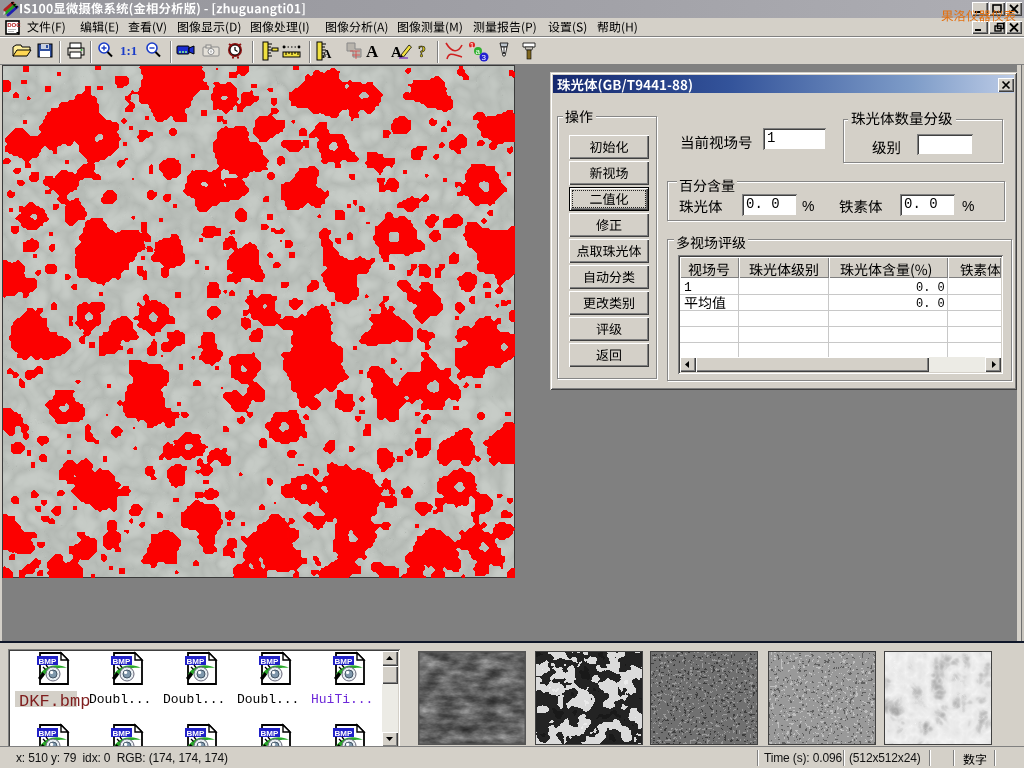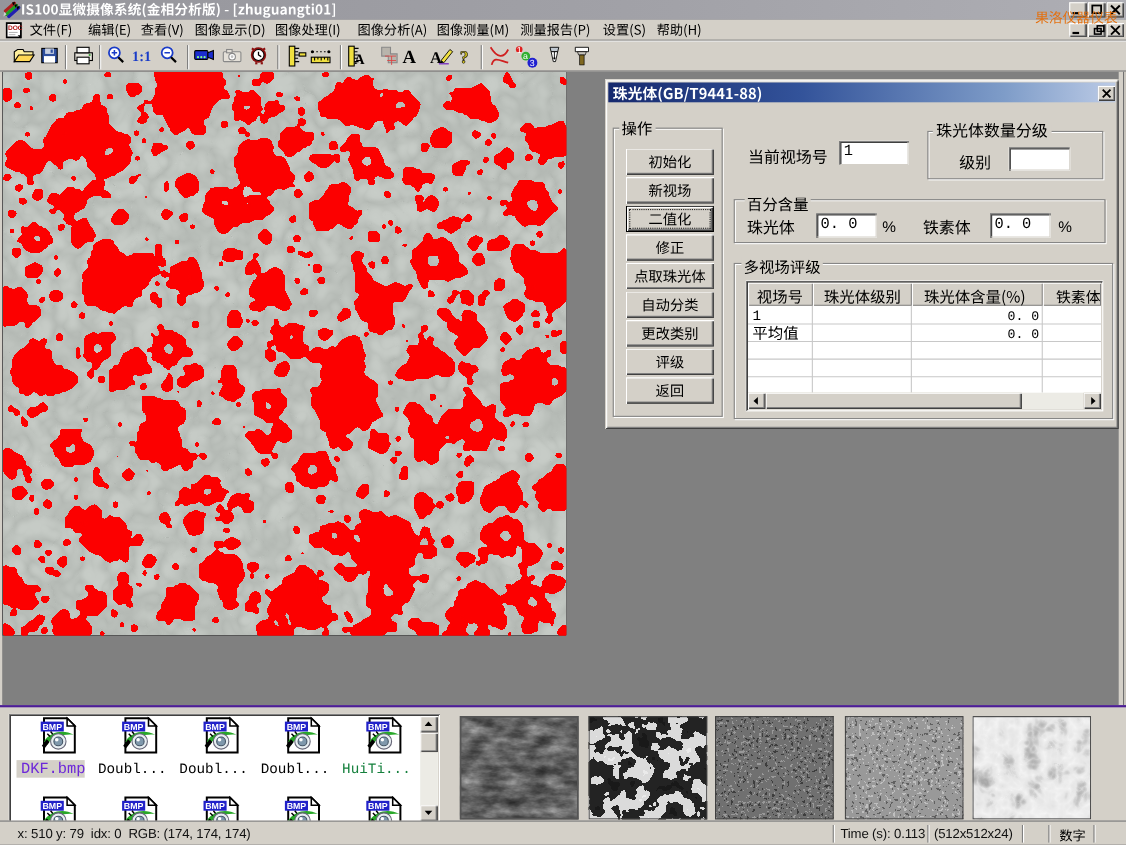--- a/index.html
+++ b/index.html
@@ -17,21 +17,21 @@
  box-shadow:inset 1px 1px 0 #d4d0c8,inset -1px -1px 0 #404040,inset 2px 2px 0 #fff,inset -2px -2px 0 #808080}
 #dlgtitle{left:3px;top:3px;width:461px;height:18px;background:linear-gradient(90deg,#16296e 0%,#33539a 38%,#7e9cc8 78%,#bccbe6 100%)}
 #dlgclose{left:448px;top:6px;width:16px;height:14px;background:#d4d0c8;box-shadow:inset 1px 1px 0 #fff,inset -1px -1px 0 #404040,inset -2px -2px 0 #808080}
 .grp{position:absolute;border:1px solid #868686;box-shadow:1px 1px 0 #fff,inset 1px 1px 0 #fff}
 .leg{position:absolute;background:#d4d0c8}
 .btn{position:absolute;left:19px;width:80px;height:24px;background:#d4d0c8;box-shadow:inset 1px 1px 0 #fff,inset -1px -1px 0 #404040,inset -2px -2px 0 #808080}
 .btnf{box-shadow:inset 0 0 0 1px #000,inset 2px 2px 0 #fff,inset -2px -2px 0 #404040,inset -3px -3px 0 #808080}
 .btnf:after{content:"";position:absolute;left:4px;top:4px;right:4px;bottom:4px;outline:1px dotted #222}
 .inp{position:absolute;background:#fff;box-shadow:inset 1px 1px 0 #808080,inset -1px -1px 0 #d4d0c8,inset 2px 2px 0 #404040,inset -2px -2px 0 #fff;
  font-family:"Liberation Mono",monospace;font-size:14px;color:#000;line-height:21px;padding-left:4px}
-#bottompanel{left:0;top:641px;width:1024px;height:105px;background:#d4d0c8;border-top:2px solid #4c1d95;z-index:5}
+#bottompanel{left:0;top:641px;width:1024px;height:105px;background:#d4d0c8;border-top:2px solid #0f172a;z-index:5}
 #filelist{position:absolute;left:8px;top:6px;width:392px;height:100px;background:#fff;
  box-shadow:inset 1px 1px 0 #808080,inset -1px -1px 0 #fff,inset 2px 2px 0 #404040,inset -2px -2px 0 #d4d0c8}
 #statusbar{left:0;top:746px;width:1024px;height:22px;background:#d4d0c8;border-top:1px solid #808080;z-index:6;font-size:12px;letter-spacing:-0.15px;color:#111}
 .sep{position:absolute;top:3px;height:16px;width:2px;border-left:1px solid #808080;border-right:1px solid #fff}
 .mono{font-family:"Liberation Mono",monospace}
 
 #filelist{overflow:hidden}</style></head>
 <body>
 <div class="abs" id="titlebar"></div>
 <svg class="abs" style="left:2px;top:1px;z-index:9" width="17" height="16" viewBox="0 0 17 16">
@@ -364,25 +364,25 @@
 <rect x="2" y="5" width="21" height="9" fill="#2121c8"></rect>
 <text x="3.6" y="12.6" font-family="Liberation Sans" font-weight="bold" font-size="8" fill="#fff">BMP</text>
 <path d="M5 23 C11 14 23 12 32 17 C25 16 12 18 8 26z" fill="#28a828"></path>
 <path d="M3 27 l4.5 -6 2.5 2.5 -4.5 6z" fill="#000"></path>
 <circle cx="18" cy="23" r="7" fill="#e8eef2" stroke="#667"></circle>
 <circle cx="18" cy="23" r="4" fill="#7f98ac" stroke="#456"></circle>
 <circle cx="16.6" cy="21.4" r="1.6" fill="#fff"></circle>
 <path d="M8 16 l2.5 2.5 M11 14 l2 2.5" stroke="#000" stroke-width="1.3"></path>
 </svg>
       <div class="abs" style="left:7px;top:42px;width:62px;height:16px;background:#d4d0c8"></div>
-      <div class="abs mono" style="left:11px;top:43px;font-size:14px;color:#6d28d9">DKF.bmp</div>
+      <div class="abs mono" style="left:11px;top:43px;font-size:17px;color:#7f1d1d">DKF.bmp</div>
       <div class="abs mono" style="left:81px;top:43px;font-size:13px;color:#000">Doubl...</div>
       <div class="abs mono" style="left:155px;top:43px;font-size:13px;color:#000">Doubl...</div>
       <div class="abs mono" style="left:229px;top:43px;font-size:13px;color:#000">Doubl...</div>
-      <div class="abs mono" style="left:303px;top:43px;font-size:13px;color:#15803d">HuiTi...</div>
+      <div class="abs mono" style="left:303px;top:43px;font-size:13px;color:#6d28d9">HuiTi...</div>
     </div>
     <div class="abs" style="left:382px;top:8px;width:16px;height:96px;background:#ecebe5">
 <div class="abs" style="left:0;top:0;width:16px;height:15px;background:#d4d0c8;box-shadow:inset 1px 1px 0 #fff,inset -1px -1px 0 #404040,inset -2px -2px 0 #808080"></div>
 <svg class="abs" style="left:4px;top:4px" width="8" height="8">
         <path d="M0 5 L3.5 1 L7 5z" fill="#000"></path>
       </svg>
 <div class="abs" style="left:0;top:15px;width:16px;height:18px;background:#d4d0c8;box-shadow:inset 1px 1px 0 #fff,inset -1px -1px 0 #404040,inset -2px -2px 0 #808080"></div>
 <div class="abs" style="left:0;top:81px;width:16px;height:15px;background:#d4d0c8;box-shadow:inset 1px 1px 0 #fff,inset -1px -1px 0 #404040,inset -2px -2px 0 #808080"></div>
 <svg class="abs" style="left:4px;top:85px" width="8" height="8">
         <path d="M0 1 L3.5 5 L7 1z" fill="#000"></path>
@@ -469,21 +469,21 @@
 <rect x="0.5" y="0.5" width="107" height="93" fill="none" stroke="#404040" stroke-width="1"></rect>
 </svg>
   </div>
 <div class="abs" id="statusbar">
     <div class="abs" style="left:16px;top:4px">x: 510 y: 79&nbsp; idx: 0&nbsp; RGB: (174, 174, 174)</div>
     <div class="sep" style="left:757px"></div>
     <div class="sep" style="left:843px"></div>
     <div class="sep" style="left:929px"></div>
     <div class="sep" style="left:953px"></div>
     <div class="sep" style="left:994px"></div>
-    <div class="abs" style="left:764px;top:4px">Time (s): 0.113</div>
+    <div class="abs" style="left:764px;top:4px">Time (s): 0.096</div>
     <div class="abs" style="left:849px;top:4px">(512x512x24)</div>
   </div>
 <svg class="abs" style="left:0;top:0;z-index:50;pointer-events:none" width="1024" height="768" viewBox="0 0 1024 768">
     <path d="M20.1 13.2H22V3.9H20.1Z M27.1 13.4C29.2 13.4 30.5 12.1 30.5 10.6C30.5 9.2 29.7 8.5 28.6 8L27.4 7.6C26.6 7.2 26 7 26 6.3C26 5.7 26.5 5.4 27.3 5.4C28.1 5.4 28.7 5.6 29.2 6.1L30.2 5C29.4 4.2 28.4 3.8 27.3 3.8C25.4 3.8 24.1 4.9 24.1 6.4C24.1 7.8 25 8.5 26 8.9L27.2 9.5C28 9.8 28.6 10 28.6 10.7C28.6 11.4 28.1 11.8 27.1 11.8C26.3 11.8 25.4 11.4 24.8 10.8L23.7 12C24.6 12.9 25.8 13.4 27.1 13.4Z M32.1 13.2H37.6V11.7H35.9V3.9H34.5C33.9 4.3 33.3 4.5 32.4 4.7V5.9H34.1V11.7H32.1Z M42.1 13.4C44 13.4 45.3 11.7 45.3 8.5C45.3 5.3 44 3.8 42.1 3.8C40.2 3.8 39 5.3 39 8.5C39 11.7 40.2 13.4 42.1 13.4ZM42.1 11.9C41.3 11.9 40.7 11.1 40.7 8.5C40.7 5.9 41.3 5.2 42.1 5.2C42.9 5.2 43.5 5.9 43.5 8.5C43.5 11.1 42.9 11.9 42.1 11.9Z M49.6 13.4C51.5 13.4 52.7 11.7 52.7 8.5C52.7 5.3 51.5 3.8 49.6 3.8C47.7 3.8 46.4 5.3 46.4 8.5C46.4 11.7 47.7 13.4 49.6 13.4ZM49.6 11.9C48.8 11.9 48.2 11.1 48.2 8.5C48.2 5.9 48.8 5.2 49.6 5.2C50.4 5.2 51 5.9 51 8.5C51 11.1 50.4 11.9 49.6 11.9Z M56.8 6.2H62.3V7.1H56.8ZM56.8 4.3H62.3V5.1H56.8ZM55.3 3.1V8.2H63.8V3.1ZM63.3 8.8C63 9.6 62.4 10.6 61.9 11.3L63 11.8C63.5 11.2 64.1 10.3 64.6 9.4ZM54.6 9.4C55 10.2 55.5 11.2 55.8 11.9L57 11.3C56.7 10.7 56.2 9.7 55.8 8.9ZM60.2 8.6V12.3H58.8V8.6H57.4V12.3H53.7V13.8H65.4V12.3H61.7V8.6Z M68.2 2.6C67.7 3.3 66.9 4.3 66.1 5C66.3 5.2 66.7 5.8 66.8 6.1C67.8 5.3 68.8 4.2 69.5 3.1ZM69.9 9.1V10.6C69.9 11.4 69.8 12.4 69.1 13.2C69.3 13.4 69.8 13.9 70 14.2C70.9 13.2 71.2 11.7 71.2 10.6V10.3H72.1V11.2C72.1 11.7 71.9 11.9 71.7 12.1C71.9 12.3 72.2 12.9 72.2 13.3C72.4 13 72.8 12.7 74.4 11.7C74.3 11.4 74.2 11 74.1 10.6L73.3 11.1V9.1ZM75.3 6.3H76.2C76.1 7.4 76 8.4 75.7 9.3C75.5 8.5 75.3 7.6 75.2 6.7ZM69.4 7.4V8.7H73.6V8.3C73.8 8.5 74 8.8 74.1 9L74.4 8.5C74.6 9.4 74.8 10.2 75 11C74.5 11.9 73.8 12.7 72.9 13.3C73.2 13.5 73.6 14.1 73.8 14.4C74.5 13.8 75.1 13.2 75.7 12.4C76.1 13.2 76.6 13.8 77.2 14.3C77.4 13.9 77.8 13.3 78.1 13.1C77.4 12.6 76.8 11.9 76.4 11.1C77 9.8 77.3 8.2 77.5 6.3H78V5H75.6C75.8 4.3 75.9 3.6 76 2.8L74.6 2.6C74.4 4.4 74.1 6.2 73.4 7.4ZM68.4 5.2C67.8 6.4 66.9 7.7 66 8.6C66.2 8.9 66.6 9.6 66.8 9.9C67 9.7 67.3 9.4 67.5 9.1V14.3H68.9V7.1C69.1 6.7 69.3 6.3 69.6 5.9V6.8H73.7V3.6H72.7V5.6H72.1V2.6H71.1V5.6H70.5V3.6H69.6V5.6Z M80.1 2.6V4.9H78.9V6.2H80.1V8.4C79.6 8.6 79.1 8.7 78.7 8.8L79.1 10.3L80.1 9.8V12.7C80.1 12.9 80.1 12.9 79.9 12.9C79.8 12.9 79.3 12.9 78.9 12.9C79.1 13.3 79.3 13.9 79.3 14.3C80.1 14.3 80.6 14.3 81 14C81.4 13.8 81.5 13.4 81.5 12.7V9.2L82.5 8.7L82.2 7.6L81.5 7.9V6.2H82.5V4.9H81.5V2.6ZM88 4.1V4.7H84.6V4.1ZM82.6 7.7 82.8 8.8C84.2 8.7 86 8.6 88 8.5V9H89.3V8.5L90.4 8.4L90.4 7.4L89.3 7.4V4.1H90.3V3.1H82.5V4.1H83.3V7.6ZM88 5.6V6.1H84.6V5.6ZM88 7V7.5L84.6 7.6V7ZM86 9.2V9.5L85.3 9.2L85.1 9.2H82.3V10.4H84.5C84.3 10.7 84.2 11 84 11.3L82.9 10.6L82.1 11.4C82.5 11.6 82.9 11.9 83.3 12.1C82.8 12.6 82.2 13 81.6 13.3C81.8 13.5 82.2 14 82.3 14.3C83 14 83.7 13.5 84.3 12.9C84.6 13.1 84.8 13.3 85 13.5L85.8 12.6C85.6 12.4 85.3 12.2 85 12C85.4 11.3 85.8 10.5 86 9.6V10.4H86.3C86.5 11.1 86.8 11.7 87.2 12.3C86.6 12.7 86 13.1 85.3 13.3C85.5 13.5 85.8 14 86 14.3C86.7 14.1 87.4 13.7 88 13.2C88.5 13.7 89.1 14.1 89.8 14.4C90 14 90.4 13.5 90.7 13.2C90 13 89.4 12.7 88.9 12.3C89.5 11.5 90 10.6 90.3 9.4L89.6 9.2L89.4 9.2ZM88.8 10.4C88.6 10.8 88.3 11.1 88.1 11.5C87.8 11.1 87.6 10.8 87.4 10.4Z M97.1 4.6H99C98.8 4.8 98.7 5 98.5 5.2H96.6C96.8 5 97 4.8 97.1 4.6ZM93.9 2.6C93.3 4.4 92.2 6.2 91.1 7.3C91.4 7.7 91.8 8.5 91.9 8.9C92.2 8.6 92.4 8.3 92.7 8V14.3H94.1V5.7L94.1 5.7C94.4 5.9 94.9 6.3 95.1 6.6L95.4 6.4V8.1H97C96.4 8.6 95.6 8.9 94.5 9.3C94.7 9.5 95.1 9.9 95.3 10.2C96.3 9.9 97.1 9.5 97.7 9.1L97.9 9.4C97.2 10 95.8 10.6 94.6 11C94.9 11.2 95.2 11.6 95.4 11.9C96.4 11.5 97.6 10.9 98.4 10.2L98.6 10.6C97.6 11.5 95.9 12.3 94.4 12.8C94.7 13 95.1 13.5 95.3 13.8C96.5 13.4 97.8 12.7 98.8 11.8C98.8 12.3 98.7 12.7 98.6 12.8C98.4 13 98.3 13.1 98.1 13.1C97.9 13.1 97.6 13.1 97.3 13C97.5 13.4 97.6 14 97.6 14.3C97.9 14.3 98.1 14.3 98.4 14.3C98.9 14.3 99.3 14.2 99.6 13.8C100.1 13.2 100.3 12 99.9 10.7L100.4 10.5C100.7 11.8 101.4 12.9 102.3 13.6C102.5 13.2 102.9 12.8 103.2 12.5C102.4 12 101.8 11 101.4 10C101.8 9.8 102.2 9.6 102.6 9.4L101.6 8.4C101.1 8.8 100.3 9.3 99.6 9.7C99.3 9.2 99 8.8 98.5 8.4L98.7 8.1H102.3V5.2H100C100.4 4.8 100.7 4.4 100.9 4L100.1 3.4L99.8 3.5H97.9L98.2 2.9L96.8 2.6C96.3 3.6 95.4 4.8 94.1 5.7C94.6 4.8 95 3.9 95.3 3.1ZM96.7 6.3H98.3C98.3 6.5 98.2 6.8 98 7.1H96.7ZM99.5 6.3H100.9V7.1H99.3C99.5 6.8 99.5 6.5 99.5 6.3Z M106.5 10.5C105.9 11.3 104.9 12.1 104 12.7C104.3 12.9 105 13.4 105.3 13.7C106.2 13 107.3 12 108 11ZM111.2 11.2C112.2 11.9 113.4 13 114 13.7L115.3 12.8C114.7 12.1 113.4 11.1 112.5 10.4ZM111.5 7.7C111.7 7.9 112 8.2 112.2 8.4L108.5 8.7C110.1 7.9 111.7 6.9 113.2 5.7L112.1 4.7C111.5 5.2 110.9 5.7 110.3 6.1L107.8 6.2C108.6 5.7 109.3 5.1 109.9 4.5C111.6 4.3 113.1 4.1 114.4 3.8L113.3 2.5C111.2 3 107.7 3.4 104.6 3.5C104.8 3.8 105 4.4 105 4.8C105.9 4.8 106.9 4.7 107.8 4.6C107.2 5.2 106.5 5.7 106.3 5.9C105.9 6.1 105.6 6.3 105.3 6.4C105.5 6.7 105.7 7.4 105.7 7.6C106 7.5 106.4 7.5 108.4 7.3C107.6 7.8 106.9 8.2 106.5 8.3C105.7 8.8 105.3 9 104.8 9C104.9 9.4 105.1 10.1 105.2 10.4C105.6 10.2 106.2 10.1 109 9.9V12.6C109 12.8 109 12.8 108.8 12.8C108.6 12.8 107.8 12.8 107.1 12.8C107.4 13.2 107.6 13.8 107.7 14.3C108.6 14.3 109.3 14.3 109.9 14C110.4 13.8 110.6 13.4 110.6 12.7V9.8L113.2 9.5C113.5 10 113.7 10.3 113.9 10.7L115.1 9.9C114.6 9.1 113.6 8 112.6 7.1Z M124.6 8.9V12.4C124.6 13.7 124.8 14.1 125.9 14.1C126.1 14.1 126.6 14.1 126.8 14.1C127.8 14.1 128.1 13.5 128.2 11.6C127.8 11.5 127.2 11.2 126.9 11C126.9 12.6 126.9 12.8 126.7 12.8C126.6 12.8 126.3 12.8 126.2 12.8C126.1 12.8 126 12.8 126 12.4V8.9ZM122.2 8.9C122.1 11 122 12.3 120 13.1C120.4 13.4 120.8 14 121 14.4C123.2 13.3 123.6 11.5 123.7 8.9ZM116.5 12.3 116.8 13.8C118 13.4 119.6 12.8 121 12.2L120.7 10.9C119.1 11.5 117.5 12 116.5 12.3ZM123.3 2.9C123.5 3.3 123.7 3.8 123.8 4.2H121V5.5H123C122.5 6.2 121.8 7 121.6 7.2C121.3 7.5 121 7.6 120.7 7.7C120.8 8 121.1 8.7 121.1 9.1C121.6 8.9 122.2 8.8 126.4 8.4C126.6 8.7 126.8 9 126.9 9.3L128.1 8.6C127.8 7.8 127 6.6 126.3 5.8L125.2 6.3C125.4 6.6 125.6 6.9 125.8 7.2L123.3 7.4C123.8 6.9 124.3 6.2 124.7 5.5H128V4.2H124.5L125.3 4C125.2 3.6 124.9 3 124.7 2.5ZM116.8 8C117 7.9 117.3 7.9 118.3 7.7C117.9 8.3 117.6 8.7 117.4 8.9C117 9.3 116.7 9.6 116.4 9.7C116.6 10.1 116.8 10.8 116.9 11.1C117.2 10.9 117.7 10.7 120.7 10C120.7 9.7 120.7 9.1 120.7 8.7L119 9C119.8 8.1 120.5 7 121.1 5.9L119.8 5.1C119.6 5.5 119.4 6 119.1 6.4L118.2 6.4C118.9 5.5 119.6 4.3 120 3.2L118.5 2.5C118.1 3.9 117.3 5.4 117 5.8C116.8 6.2 116.5 6.5 116.3 6.5C116.5 7 116.7 7.7 116.8 8Z M131.5 15.7 132.7 15.2C131.6 13.4 131.2 11.3 131.2 9.3C131.2 7.2 131.6 5.1 132.7 3.3L131.5 2.8C130.3 4.7 129.7 6.8 129.7 9.3C129.7 11.8 130.3 13.8 131.5 15.7Z M139.4 2.4C138.3 4.3 136 5.6 133.6 6.2C134 6.6 134.4 7.2 134.6 7.6C135.2 7.4 135.7 7.2 136.2 7V7.6H138.8V8.9H134.8V10.2H136.6L135.6 10.6C136.1 11.3 136.5 12.1 136.7 12.7H134.2V14H145.1V12.7H142.4C142.8 12.1 143.2 11.4 143.7 10.7L142.4 10.2H144.4V8.9H140.4V7.6H142.9V6.8C143.5 7.1 144.1 7.4 144.6 7.6C144.9 7.2 145.3 6.6 145.7 6.3C143.8 5.7 141.8 4.7 140.5 3.6L140.9 3.1ZM141.8 6.2H137.6C138.4 5.7 139.1 5.2 139.7 4.6C140.3 5.2 141 5.7 141.8 6.2ZM138.8 10.2V12.7H137L138 12.2C137.8 11.7 137.3 10.8 136.9 10.2ZM140.4 10.2H142.2C142 10.9 141.5 11.8 141.2 12.3L142 12.7H140.4Z M153.2 7.6H156.1V9.2H153.2ZM153.2 6.2V4.7H156.1V6.2ZM153.2 10.5H156.1V12.1H153.2ZM151.7 3.2V14.2H153.2V13.5H156.1V14.1H157.6V3.2ZM148.3 2.6V5.2H146.5V6.6H148.1C147.7 8.1 147 9.8 146.2 10.8C146.4 11.1 146.7 11.8 146.9 12.2C147.4 11.5 147.9 10.5 148.3 9.4V14.3H149.7V9.1C150.1 9.6 150.4 10.2 150.6 10.6L151.5 9.4C151.2 9.1 150.2 7.8 149.7 7.3V6.6H151.3V5.2H149.7V2.6Z M167.1 2.7 165.7 3.3C166.3 4.6 167.3 6 168.2 7.2H161.6C162.5 6 163.4 4.6 163.9 3.2L162.3 2.7C161.6 4.6 160.3 6.4 158.9 7.4C159.2 7.7 159.9 8.3 160.2 8.6C160.4 8.4 160.7 8.2 160.9 7.9V8.6H162.9C162.7 10.5 162 12.1 159.2 13C159.5 13.3 160 14 160.1 14.3C163.4 13.2 164.2 11 164.5 8.6H167.1C167 11.2 166.9 12.3 166.6 12.6C166.5 12.7 166.4 12.7 166.1 12.7C165.8 12.7 165.2 12.7 164.5 12.7C164.8 13.1 165 13.7 165 14.2C165.7 14.2 166.4 14.2 166.9 14.1C167.4 14.1 167.7 13.9 168 13.5C168.5 13 168.6 11.5 168.7 7.8V7.8C169 8 169.2 8.3 169.4 8.5C169.7 8.1 170.3 7.5 170.6 7.2C169.3 6.2 167.8 4.3 167.1 2.7Z M177 4V7.7C177 9.4 176.9 11.9 175.7 13.5C176.1 13.7 176.7 14.1 177 14.3C178.1 12.6 178.4 10.1 178.4 8.2H180V14.3H181.5V8.2H183.1V6.8H178.4V5C179.8 4.8 181.3 4.4 182.5 3.9L181.2 2.7C180.2 3.2 178.5 3.7 177 4ZM173.3 2.6V5.2H171.6V6.6H173.2C172.8 8.1 172.1 9.8 171.3 10.8C171.5 11.1 171.9 11.7 172 12.2C172.5 11.5 172.9 10.5 173.3 9.4V14.3H174.8V8.9C175.1 9.5 175.4 10.1 175.5 10.5L176.4 9.3C176.2 8.9 175.2 7.6 174.8 7V6.6H176.5V5.2H174.8V2.6Z M184.7 2.9V7.7C184.7 9.5 184.6 11.9 183.9 13.4C184.2 13.6 184.7 14.1 184.9 14.4C185.6 13.2 185.9 11.5 186 9.9H187.2V14.3H188.5V8.6H186.1L186.1 7.7V7.2H189.1V5.9H188.3V2.6H186.9V5.9H186.1V2.9ZM193.9 7.4C193.7 8.4 193.4 9.3 193 10.1C192.6 9.3 192.2 8.4 192 7.4ZM189.5 3.3V7.5C189.5 9.3 189.4 11.9 188.5 13.6C188.9 13.8 189.4 14.2 189.7 14.4C189.9 14.1 190.1 13.7 190.3 13.3C190.5 13.6 190.9 14 191 14.4C191.8 13.9 192.4 13.4 193 12.8C193.5 13.4 194.1 13.9 194.7 14.4C195 14 195.4 13.4 195.7 13.2C195 12.8 194.4 12.2 193.9 11.5C194.7 10.2 195.2 8.4 195.4 6.2L194.5 6L194.3 6H191V4.5C192.6 4.4 194.3 4.2 195.6 3.9L194.8 2.6C193.4 3 191.4 3.2 189.5 3.3ZM192.2 11.4C191.7 12.1 191 12.7 190.3 13C190.8 11.5 190.9 9.6 191 8C191.3 9.3 191.7 10.4 192.2 11.4Z M197.9 15.7C199.1 13.8 199.8 11.8 199.8 9.3C199.8 6.8 199.1 4.7 197.9 2.8L196.8 3.3C197.8 5.1 198.3 7.2 198.3 9.3C198.3 11.3 197.8 13.4 196.8 15.2Z M204.4 10.3H207.8V9H204.4Z M212.6 15.3H215.5V14.4H214V4.1H215.5V3.2H212.6Z M216.6 13.2H222.2V11.8H218.9L222.1 7.2V6.2H217V7.6H219.8L216.6 12.2Z M223.6 13.2H225.4V8.4C225.9 7.9 226.3 7.6 226.8 7.6C227.5 7.6 227.8 8 227.8 9.1V13.2H229.7V8.8C229.7 7.1 229 6 227.5 6C226.6 6 225.9 6.5 225.3 7L225.4 5.7V3.2H223.6Z M233.7 13.4C234.7 13.4 235.3 12.9 235.9 12.2H236L236.1 13.2H237.6V6.2H235.8V10.9C235.3 11.5 234.9 11.8 234.4 11.8C233.7 11.8 233.4 11.4 233.4 10.3V6.2H231.5V10.6C231.5 12.3 232.2 13.4 233.7 13.4Z M242.1 16.2C244.4 16.2 245.9 15.2 245.9 13.8C245.9 12.5 245 12 243.3 12H242.1C241.3 12 241 11.8 241 11.4C241 11.1 241.1 11 241.3 10.8C241.6 10.9 241.9 11 242.2 11C243.7 11 244.9 10.2 244.9 8.6C244.9 8.2 244.8 7.8 244.6 7.5H245.8V6.2H243.3C243 6.1 242.6 6 242.2 6C240.7 6 239.4 6.9 239.4 8.5C239.4 9.4 239.8 10 240.3 10.4V10.4C239.9 10.7 239.5 11.2 239.5 11.7C239.5 12.3 239.8 12.7 240.2 12.9V13C239.5 13.3 239.2 13.8 239.2 14.4C239.2 15.7 240.4 16.2 242.1 16.2ZM242.2 9.8C241.6 9.8 241.1 9.4 241.1 8.5C241.1 7.7 241.6 7.3 242.2 7.3C242.8 7.3 243.3 7.7 243.3 8.5C243.3 9.4 242.8 9.8 242.2 9.8ZM242.4 15.1C241.3 15.1 240.7 14.7 240.7 14.2C240.7 13.9 240.8 13.6 241.1 13.3C241.4 13.4 241.7 13.4 242.1 13.4H243C243.7 13.4 244.1 13.6 244.1 14.1C244.1 14.6 243.4 15.1 242.4 15.1Z M249.2 13.4C250.2 13.4 250.8 12.9 251.4 12.2H251.5L251.6 13.2H253.1V6.2H251.3V10.9C250.8 11.5 250.4 11.8 249.9 11.8C249.2 11.8 248.9 11.4 248.9 10.3V6.2H247.1V10.6C247.1 12.3 247.7 13.4 249.2 13.4Z M256.9 13.4C257.7 13.4 258.4 13 259 12.4H259L259.2 13.2H260.7V9.1C260.7 7.1 259.7 6 258 6C256.9 6 255.9 6.4 255.1 6.9L255.7 8.2C256.4 7.8 257 7.5 257.6 7.5C258.5 7.5 258.8 8 258.8 8.7C256 9 254.8 9.8 254.8 11.3C254.8 12.5 255.6 13.4 256.9 13.4ZM257.5 11.9C256.9 11.9 256.5 11.7 256.5 11.1C256.5 10.5 257.1 10 258.8 9.8V11.2C258.4 11.7 258 11.9 257.5 11.9Z M262.6 13.2H264.4V8.4C264.9 7.9 265.3 7.6 265.9 7.6C266.6 7.6 266.9 8 266.9 9.1V13.2H268.7V8.8C268.7 7.1 268 6 266.5 6C265.6 6 264.9 6.5 264.3 7.1H264.2L264.1 6.2H262.6Z M273.1 16.2C275.4 16.2 276.9 15.2 276.9 13.8C276.9 12.5 276 12 274.3 12H273.1C272.3 12 272 11.8 272 11.4C272 11.1 272.1 11 272.3 10.8C272.6 10.9 272.9 11 273.2 11C274.7 11 275.9 10.2 275.9 8.6C275.9 8.2 275.8 7.8 275.6 7.5H276.8V6.2H274.3C274 6.1 273.6 6 273.2 6C271.7 6 270.4 6.9 270.4 8.5C270.4 9.4 270.8 10 271.3 10.4V10.4C270.9 10.7 270.6 11.2 270.6 11.7C270.6 12.3 270.8 12.7 271.2 12.9V13C270.5 13.3 270.2 13.8 270.2 14.4C270.2 15.7 271.5 16.2 273.1 16.2ZM273.2 9.8C272.6 9.8 272.1 9.4 272.1 8.5C272.1 7.7 272.6 7.3 273.2 7.3C273.8 7.3 274.3 7.7 274.3 8.5C274.3 9.4 273.8 9.8 273.2 9.8ZM273.4 15.1C272.4 15.1 271.7 14.7 271.7 14.2C271.7 13.9 271.9 13.6 272.2 13.3C272.4 13.4 272.7 13.4 273.1 13.4H274C274.7 13.4 275.2 13.6 275.2 14.1C275.2 14.6 274.4 15.1 273.4 15.1Z M280.7 13.4C281.3 13.4 281.8 13.2 282.2 13.1L281.9 11.8C281.7 11.8 281.4 11.9 281.2 11.9C280.6 11.9 280.2 11.5 280.2 10.8V7.6H282V6.2H280.2V4.3H278.7L278.5 6.2L277.4 6.3V7.6H278.4V10.8C278.4 12.3 279.1 13.4 280.7 13.4Z M283.5 13.2H285.3V6.2H283.5ZM284.4 5.1C285 5.1 285.5 4.7 285.5 4.1C285.5 3.5 285 3.1 284.4 3.1C283.7 3.1 283.3 3.5 283.3 4.1C283.3 4.7 283.7 5.1 284.4 5.1Z M290 13.4C291.9 13.4 293.2 11.7 293.2 8.5C293.2 5.3 291.9 3.8 290 3.8C288.1 3.8 286.9 5.3 286.9 8.5C286.9 11.7 288.1 13.4 290 13.4ZM290 11.9C289.2 11.9 288.6 11.1 288.6 8.5C288.6 5.9 289.2 5.2 290 5.2C290.8 5.2 291.4 5.9 291.4 8.5C291.4 11.1 290.8 11.9 290 11.9Z M294.8 13.2H300.3V11.7H298.6V3.9H297.2C296.7 4.3 296 4.5 295.1 4.7V5.9H296.8V11.7H294.8Z M301.8 15.3H304.6V3.2H301.8V4.1H303.3V14.4H301.8Z" fill="#fff"></path>
     <path d="M943 10.6V15.6H946.8V16.6H941.8V17.5H946C944.9 18.7 943.1 19.8 941.5 20.3C941.7 20.5 942 20.9 942.1 21.1C943.8 20.5 945.5 19.3 946.8 17.9V21.5H947.8V17.8C949 19.2 950.8 20.4 952.4 21C952.6 20.8 952.9 20.4 953.1 20.2C951.5 19.7 949.7 18.6 948.5 17.5H952.7V16.6H947.8V15.6H951.6V10.6ZM944 13.5H946.8V14.8H944ZM947.8 13.5H950.6V14.8H947.8ZM944 11.4H946.8V12.7H944ZM947.8 11.4H950.6V12.7H947.8Z M954.3 20.7 955.1 21.3C955.8 20.2 956.5 18.8 957.1 17.6L956.4 17C955.7 18.3 954.9 19.8 954.3 20.7ZM954.6 10.8C955.4 11.2 956.4 11.8 956.9 12.2L957.4 11.4C956.9 11 956 10.4 955.1 10.1ZM954 14.2C954.8 14.5 955.8 15.1 956.2 15.5L956.8 14.7C956.3 14.3 955.3 13.8 954.5 13.5ZM959.9 10C959.3 11.6 958.2 13.1 956.9 14.1C957.1 14.2 957.5 14.5 957.7 14.7C958.2 14.2 958.7 13.7 959.2 13.1C959.6 13.7 960.1 14.3 960.7 14.9C959.6 15.8 958.3 16.4 956.9 16.8C957.1 16.9 957.3 17.3 957.5 17.5C957.8 17.4 958.1 17.3 958.5 17.1V21.5H959.4V21H963.4V21.4H964.3V17.1C964.6 17.2 964.8 17.3 965.1 17.3C965.2 17.1 965.5 16.7 965.7 16.5C964.2 16.2 963 15.6 962 14.9C963 14 963.7 12.9 964.2 11.6L963.5 11.3L963.4 11.3H960.3C960.5 11 960.6 10.6 960.8 10.2ZM959.4 20.2V17.7H963.4V20.2ZM959 16.9C959.8 16.5 960.6 16 961.4 15.5C962.1 16 962.9 16.5 963.9 16.9ZM962.9 12.2C962.5 13 962 13.7 961.3 14.3C960.6 13.7 960.1 13 959.7 12.3L959.8 12.2Z M972.8 10.7C973.3 11.5 973.9 12.6 974.2 13.2L975 12.8C974.7 12.1 974.1 11.1 973.5 10.3ZM976.5 10.7C976 13.4 975.3 15.7 973.9 17.6C972.6 15.8 971.9 13.6 971.5 10.9L970.5 11C971.1 14 971.9 16.5 973.2 18.3C972.3 19.4 971 20.2 969.4 20.8C969.6 21 969.8 21.3 970 21.5C971.6 20.9 972.8 20.1 973.8 19.1C974.8 20.1 975.9 20.9 977.4 21.5C977.5 21.3 977.9 20.9 978.1 20.7C976.6 20.2 975.4 19.4 974.5 18.3C976.1 16.3 976.9 13.8 977.4 10.9ZM969.3 10C968.6 11.9 967.5 13.8 966.2 15C966.4 15.2 966.7 15.7 966.8 16C967.2 15.5 967.6 15 968 14.4V21.5H968.9V13C969.4 12.2 969.9 11.2 970.2 10.3Z M981 11.4H983.1V13.1H981ZM986.3 11.4H988.5V13.1H986.3ZM986.2 14.4C986.7 14.6 987.3 15 987.8 15.2H984.1C984.4 14.8 984.7 14.4 984.9 14L984 13.8V10.6H980.1V13.9H983.9C983.7 14.4 983.4 14.8 983 15.2H979.1V16.1H982.2C981.4 16.8 980.3 17.5 978.9 18C979.1 18.2 979.3 18.5 979.4 18.7L980.1 18.4V21.5H981V21.1H983.1V21.4H984V17.6H981.6C982.3 17.2 982.9 16.6 983.5 16.1H985.8C986.3 16.7 987 17.2 987.7 17.6H985.4V21.5H986.3V21.1H988.5V21.4H989.4V18.4L990 18.6C990.2 18.4 990.4 18.1 990.6 17.9C989.3 17.6 987.9 16.9 986.9 16.1H990.4V15.2H988.2L988.5 14.9C988.1 14.6 987.3 14.2 986.7 13.9ZM985.4 10.6V13.9H989.4V10.6ZM981 20.3V18.5H983.1V20.3ZM986.3 20.3V18.5H988.5V20.3Z M997.8 10.7C998.3 11.5 998.9 12.6 999.2 13.2L1000 12.8C999.7 12.1 999.1 11.1 998.5 10.3ZM1001.5 10.7C1001 13.4 1000.3 15.7 998.9 17.6C997.6 15.8 996.9 13.6 996.5 10.9L995.5 11C996.1 14 996.9 16.5 998.2 18.3C997.3 19.4 996 20.2 994.4 20.8C994.6 21 994.8 21.3 995 21.5C996.6 20.9 997.8 20.1 998.8 19.1C999.8 20.1 1000.9 20.9 1002.4 21.5C1002.5 21.3 1002.9 20.9 1003.1 20.7C1001.6 20.2 1000.4 19.4 999.5 18.3C1001.1 16.3 1001.9 13.8 1002.4 10.9ZM994.3 10C993.6 11.9 992.5 13.8 991.2 15C991.4 15.2 991.7 15.7 991.8 16C992.2 15.5 992.6 15 993 14.4V21.5H993.9V13C994.4 12.2 994.9 11.2 995.2 10.3Z M1006.6 21.5C1006.9 21.3 1007.4 21.1 1010.9 20C1010.8 19.8 1010.8 19.5 1010.7 19.2L1007.7 20.1V17.4C1008.4 16.9 1009.1 16.3 1009.6 15.7C1010.6 18.3 1012.4 20.2 1015 21.1C1015.1 20.8 1015.4 20.5 1015.6 20.3C1014.4 19.9 1013.3 19.3 1012.4 18.5C1013.2 18 1014.1 17.3 1014.9 16.7L1014.1 16.2C1013.5 16.7 1012.6 17.4 1011.9 17.9C1011.4 17.3 1010.9 16.5 1010.6 15.7H1015.2V14.9H1010.2V13.8H1014.2V13H1010.2V11.9H1014.8V11.1H1010.2V10H1009.2V11.1H1004.8V11.9H1009.2V13H1005.5V13.8H1009.2V14.9H1004.3V15.7H1008.5C1007.3 16.8 1005.5 17.7 1004 18.2C1004.1 18.4 1004.4 18.8 1004.6 19C1005.3 18.7 1006 18.4 1006.7 18V19.8C1006.7 20.3 1006.5 20.5 1006.2 20.6C1006.4 20.8 1006.6 21.3 1006.6 21.5Z" fill="#e4700f"></path>
     <path d="M32.1 21.6C32.4 22.2 32.8 23 33 23.5L34 23.2C33.8 22.7 33.4 21.9 33 21.3ZM27.6 23.5V24.4H29.5C30.2 26.2 31.1 27.8 32.4 29.1C31 30.2 29.4 31 27.4 31.6C27.6 31.8 27.9 32.2 28 32.4C30 31.8 31.7 30.9 33 29.7C34.4 30.9 36 31.8 38 32.4C38.1 32.1 38.4 31.7 38.6 31.5C36.7 31.1 35.1 30.2 33.7 29.1C34.9 27.9 35.9 26.3 36.6 24.4H38.4V23.5ZM33 28.5C31.9 27.3 31 26 30.4 24.4H35.5C34.9 26 34.1 27.4 33 28.5Z M42.8 27.4V28.3H46.2V32.5H47.1V28.3H50.4V27.4H47.1V24.8H49.9V23.9H47.1V21.6H46.2V23.9H44.6C44.8 23.3 44.9 22.8 45 22.2L44.2 22C43.9 23.6 43.4 25.1 42.7 26.1C42.9 26.2 43.3 26.5 43.5 26.6C43.8 26.1 44.1 25.5 44.4 24.8H46.2V27.4ZM42.2 21.5C41.6 23.3 40.5 25.1 39.4 26.3C39.5 26.5 39.8 26.9 39.9 27.1C40.3 26.7 40.6 26.3 41 25.7V32.4H41.9V24.3C42.3 23.5 42.7 22.6 43.1 21.7Z M53.9 33.9 54.5 33.6C53.5 31.8 53 29.8 53 27.8C53 25.7 53.5 23.7 54.5 22L53.9 21.7C52.8 23.5 52.1 25.4 52.1 27.8C52.1 30.1 52.8 32.1 53.9 33.9Z M56.3 31.5H57.4V27.6H60.7V26.6H57.4V23.6H61.3V22.7H56.3Z M62.9 33.9C64 32.1 64.6 30.1 64.6 27.8C64.6 25.4 64 23.5 62.9 21.7L62.2 22C63.2 23.7 63.7 25.7 63.7 27.8C63.7 29.8 63.2 31.8 62.2 33.6Z" fill="#000"></path>
     <path d="M80.5 30.9 80.7 31.7C81.7 31.3 82.9 30.8 84.2 30.3L84 29.5C82.7 30 81.4 30.6 80.5 30.9ZM80.7 26.4C80.9 26.3 81.2 26.3 82.5 26.1C82 26.9 81.6 27.5 81.4 27.7C81 28.2 80.8 28.5 80.5 28.5C80.6 28.7 80.8 29.1 80.8 29.3C81 29.2 81.4 29.1 84.1 28.4C84 28.2 84 27.9 84 27.7L82 28.1C82.9 27 83.7 25.7 84.4 24.3L83.6 23.9C83.4 24.4 83.2 24.9 82.9 25.3L81.6 25.4C82.3 24.4 83 23 83.4 21.7L82.6 21.4C82.1 22.9 81.3 24.5 81.1 24.9C80.9 25.3 80.7 25.5 80.5 25.6C80.6 25.8 80.7 26.2 80.7 26.4ZM87.5 27.3V29.1H86.5V27.3ZM88.1 27.3H89V29.1H88.1ZM85.8 26.6V32.4H86.5V29.8H87.5V32.1H88.1V29.8H89V32.1H89.6V29.8H90.5V31.6C90.5 31.7 90.4 31.7 90.3 31.7C90.2 31.7 90 31.7 89.8 31.7C89.9 31.9 89.9 32.2 90 32.4C90.4 32.4 90.7 32.4 90.9 32.2C91.1 32.1 91.2 31.9 91.2 31.6V26.5L90.5 26.6ZM89.6 27.3H90.5V29.1H89.6ZM87.3 21.6C87.5 21.9 87.6 22.4 87.8 22.7H85V25.3C85 27.2 84.9 29.8 83.8 31.8C83.9 31.8 84.3 32.1 84.5 32.3C85.6 30.3 85.8 27.5 85.8 25.5H91V22.7H88.7C88.6 22.3 88.4 21.8 88.1 21.3ZM85.8 23.5H90.2V24.8H85.8Z M98.6 22.5H101.8V23.7H98.6ZM97.8 21.8V24.4H102.7V21.8ZM93 27.5C93.1 27.4 93.4 27.3 93.8 27.3H94.9V29.1L92.5 29.5L92.7 30.4L94.9 29.9V32.4H95.8V29.7L97.1 29.5L97.1 28.7L95.8 28.9V27.3H96.9V26.5H95.8V24.7H94.9V26.5H93.8C94.1 25.7 94.4 24.7 94.7 23.7H96.9V22.8H95C95.1 22.4 95.2 22 95.2 21.6L94.4 21.4C94.3 21.9 94.2 22.4 94.1 22.8H92.6V23.7H93.9C93.6 24.7 93.4 25.5 93.3 25.8C93.1 26.3 92.9 26.7 92.7 26.7C92.8 26.9 92.9 27.3 93 27.5ZM101.8 25.8V26.9H98.7V25.8ZM96.8 30.6 96.9 31.4 101.8 31V32.5H102.6V30.9L103.5 30.9L103.5 30.1L102.6 30.2V25.8H103.4V25.1H97.1V25.8H97.9V30.5ZM101.8 27.6V28.6H98.7V27.6ZM101.8 29.3V30.2L98.7 30.5V29.3Z M106.9 33.9 107.5 33.6C106.5 31.8 106 29.8 106 27.8C106 25.7 106.5 23.7 107.5 22L106.9 21.7C105.8 23.5 105.1 25.4 105.1 27.8C105.1 30.1 105.8 32.1 106.9 33.9Z M109.3 31.5H114.5V30.6H110.4V27.3H113.7V26.4H110.4V23.6H114.3V22.7H109.3Z M116.3 33.9C117.4 32.1 118.1 30.1 118.1 27.8C118.1 25.4 117.4 23.5 116.3 21.7L115.6 22C116.7 23.7 117.2 25.7 117.2 27.8C117.2 29.8 116.7 31.8 115.6 33.6Z" fill="#000"></path>
     <path d="M131.5 28.9H136.4V29.9H131.5ZM131.5 27.3H136.4V28.3H131.5ZM130.7 26.6V30.5H137.3V26.6ZM128.9 31.3V32.1H139.2V31.3ZM133.5 21.4V22.9H128.7V23.7H132.5C131.5 24.9 129.9 25.9 128.4 26.4C128.6 26.6 128.9 26.9 129 27.1C130.7 26.5 132.4 25.2 133.5 23.8V26.3H134.4V23.8C135.5 25.2 137.3 26.4 139 27C139.1 26.8 139.4 26.5 139.6 26.3C138.1 25.8 136.4 24.8 135.4 23.7H139.3V22.9H134.4V21.4Z M144 28.9H149.2V29.8H144ZM144 28.3V27.5H149.2V28.3ZM144 30.4H149.2V31.3H144ZM149.9 21.5C148 21.9 144.3 22.1 141.4 22.1C141.5 22.3 141.6 22.6 141.6 22.8C142.6 22.8 143.8 22.8 144.9 22.7C144.8 23 144.7 23.3 144.6 23.6H141.6V24.3H144.4C144.2 24.6 144.1 24.9 144 25.2H140.7V25.9H143.6C142.8 27.2 141.8 28.3 140.4 29.1C140.6 29.3 140.9 29.6 141 29.8C141.8 29.3 142.5 28.7 143.1 28V32.5H144V32H149.2V32.5H150.1V26.8H144.1C144.3 26.5 144.4 26.2 144.6 25.9H151.3V25.2H145C145.1 24.9 145.2 24.6 145.4 24.3H150.6V23.6H145.6L145.9 22.7C147.6 22.6 149.3 22.4 150.5 22.2Z M154.9 33.9 155.5 33.6C154.5 31.8 154 29.8 154 27.8C154 25.7 154.5 23.7 155.5 22L154.9 21.7C153.8 23.5 153.1 25.4 153.1 27.8C153.1 30.1 153.8 32.1 154.9 33.9Z M158.9 31.5H160.2L163 22.7H161.8L160.4 27.5C160.1 28.5 159.9 29.3 159.6 30.4H159.5C159.2 29.3 159 28.5 158.7 27.5L157.2 22.7H156.1Z M164.1 33.9C165.2 32.1 165.9 30.1 165.9 27.8C165.9 25.4 165.2 23.5 164.1 21.7L163.5 22C164.5 23.7 165 25.7 165 27.8C165 29.8 164.5 31.8 163.5 33.6Z" fill="#000"></path>
     <path d="M181.5 28.2C182.5 28.4 183.7 28.8 184.4 29.1L184.7 28.5C184.1 28.2 182.8 27.8 181.9 27.6ZM180.3 29.7C182 29.9 184 30.4 185.2 30.8L185.6 30.1C184.4 29.7 182.3 29.2 180.7 29.1ZM178 21.9V32.5H178.9V32H187.1V32.5H188V21.9ZM178.9 31.2V22.8H187.1V31.2ZM182 23C181.4 24 180.3 24.9 179.3 25.5C179.5 25.7 179.8 25.9 179.9 26.1C180.3 25.8 180.7 25.5 181 25.2C181.4 25.6 181.8 26 182.3 26.3C181.3 26.8 180.2 27.1 179.1 27.3C179.2 27.5 179.4 27.9 179.5 28.1C180.7 27.8 182 27.4 183.1 26.7C184.1 27.3 185.2 27.7 186.4 27.9C186.5 27.7 186.7 27.4 186.9 27.3C185.8 27.1 184.8 26.7 183.8 26.3C184.7 25.7 185.5 25 186 24.2L185.5 23.9L185.3 24H182.2C182.4 23.7 182.6 23.5 182.7 23.3ZM181.5 24.7 181.6 24.7H184.7C184.3 25.1 183.7 25.5 183.1 25.9C182.5 25.6 181.9 25.2 181.5 24.7Z M194.8 23H197C196.8 23.3 196.5 23.7 196.3 24H194C194.3 23.6 194.6 23.3 194.8 23ZM194.8 21.4C194.3 22.4 193.4 23.7 192.1 24.6C192.3 24.8 192.5 25 192.7 25.2C192.9 25.1 193.1 24.9 193.3 24.7V26.5H195.2C194.6 27 193.7 27.6 192.4 27.9C192.6 28.1 192.9 28.4 193 28.5C194 28.2 194.8 27.7 195.4 27.3C195.6 27.5 195.8 27.7 195.9 27.9C195.1 28.6 193.6 29.3 192.4 29.7C192.6 29.8 192.8 30.1 192.9 30.3C194 29.9 195.4 29.1 196.2 28.4C196.4 28.6 196.5 28.8 196.5 29.1C195.6 30 193.8 30.9 192.3 31.4C192.5 31.5 192.7 31.8 192.9 32C194.2 31.6 195.7 30.7 196.7 29.8C196.8 30.6 196.7 31.2 196.4 31.5C196.2 31.7 196.1 31.7 195.8 31.7C195.6 31.7 195.3 31.7 195 31.6C195.2 31.9 195.2 32.2 195.3 32.4C195.5 32.4 195.8 32.4 196 32.4C196.4 32.4 196.7 32.4 197 32C197.6 31.5 197.7 30.3 197.3 29L197.9 28.7C198.3 30 199.1 31.2 200.1 31.8C200.2 31.6 200.4 31.2 200.6 31.1C199.7 30.6 199 29.6 198.6 28.4C199 28.2 199.5 27.9 199.9 27.6L199.3 27.1C198.7 27.5 197.9 28 197.1 28.4C196.8 27.8 196.5 27.3 195.9 26.9L196.2 26.5H199.8V24H197.2C197.6 23.5 197.9 23.1 198.2 22.6L197.7 22.2L197.5 22.3H195.3L195.7 21.6ZM194.1 24.6H196.2C196.2 25 196.1 25.4 195.8 25.9H194.1ZM197 24.6H198.9V25.9H196.6C196.9 25.4 197 25 197 24.6ZM192.1 21.5C191.5 23.3 190.5 25.1 189.3 26.3C189.5 26.5 189.8 26.9 189.9 27.1C190.2 26.8 190.6 26.3 190.9 25.8V32.4H191.8V24.4C192.2 23.6 192.7 22.6 193 21.7Z M203.9 24.7H210.1V25.9H203.9ZM203.9 22.7H210.1V24H203.9ZM203.1 22V26.6H211V22ZM210.8 27.5C210.4 28.3 209.7 29.3 209.2 30L209.9 30.3C210.4 29.7 211.1 28.7 211.6 27.9ZM202.5 27.9C203 28.7 203.6 29.8 203.8 30.4L204.6 30C204.3 29.4 203.7 28.4 203.2 27.6ZM207.9 27.1V31H206.1V27.1H205.2V31H201.5V31.9H212.5V31H208.7V27.1Z M215.8 27.3C215.3 28.6 214.4 30 213.4 30.8C213.6 30.9 214.1 31.2 214.2 31.4C215.2 30.4 216.1 29 216.7 27.5ZM221.2 27.7C222.1 28.8 223 30.4 223.3 31.4L224.2 31C223.8 30 222.9 28.4 222 27.3ZM214.8 22.3V23.2H223.2V22.3ZM213.7 25.2V26.1H218.5V31.3C218.5 31.5 218.5 31.5 218.2 31.5C218 31.5 217.2 31.5 216.4 31.5C216.6 31.8 216.7 32.2 216.7 32.4C217.8 32.4 218.5 32.4 218.9 32.3C219.4 32.1 219.5 31.9 219.5 31.3V26.1H224.3V25.2Z M227.9 33.9 228.5 33.6C227.5 31.8 227 29.8 227 27.8C227 25.7 227.5 23.7 228.5 22L227.9 21.7C226.8 23.5 226.1 25.4 226.1 27.8C226.1 30.1 226.8 32.1 227.9 33.9Z M230.3 31.5H232.5C235.2 31.5 236.6 29.9 236.6 27.1C236.6 24.3 235.2 22.7 232.5 22.7H230.3ZM231.4 30.6V23.6H232.4C234.4 23.6 235.5 24.8 235.5 27.1C235.5 29.3 234.4 30.6 232.4 30.6Z M238.5 33.9C239.6 32.1 240.3 30.1 240.3 27.8C240.3 25.4 239.6 23.5 238.5 21.7L237.8 22C238.8 23.7 239.4 25.7 239.4 27.8C239.4 29.8 238.8 31.8 237.8 33.6Z" fill="#000"></path>
     <path d="M254.5 28.2C255.5 28.4 256.7 28.8 257.4 29.1L257.7 28.5C257.1 28.2 255.8 27.8 254.9 27.6ZM253.3 29.7C255 29.9 257 30.4 258.2 30.8L258.6 30.1C257.4 29.7 255.3 29.2 253.7 29.1ZM251 21.9V32.5H251.9V32H260.1V32.5H261V21.9ZM251.9 31.2V22.8H260.1V31.2ZM255 23C254.4 24 253.3 24.9 252.3 25.5C252.5 25.7 252.8 25.9 252.9 26.1C253.3 25.8 253.7 25.5 254 25.2C254.4 25.6 254.8 26 255.3 26.3C254.3 26.8 253.2 27.1 252.1 27.3C252.2 27.5 252.4 27.9 252.5 28.1C253.7 27.8 255 27.4 256.1 26.7C257.1 27.3 258.2 27.7 259.4 27.9C259.5 27.7 259.7 27.4 259.9 27.3C258.8 27.1 257.8 26.7 256.8 26.3C257.7 25.7 258.5 25 259 24.2L258.5 23.9L258.3 24H255.2C255.4 23.7 255.6 23.5 255.7 23.3ZM254.5 24.7 254.6 24.7H257.7C257.3 25.1 256.7 25.5 256.1 25.9C255.5 25.6 254.9 25.2 254.5 24.7Z M267.8 23H270C269.8 23.3 269.5 23.7 269.3 24H267C267.3 23.6 267.6 23.3 267.8 23ZM267.8 21.4C267.3 22.4 266.4 23.7 265.1 24.6C265.3 24.8 265.5 25 265.7 25.2C265.9 25.1 266.1 24.9 266.3 24.7V26.5H268.2C267.6 27 266.7 27.6 265.4 27.9C265.6 28.1 265.9 28.4 266 28.5C267 28.2 267.8 27.7 268.4 27.3C268.6 27.5 268.8 27.7 268.9 27.9C268.1 28.6 266.6 29.3 265.4 29.7C265.6 29.8 265.8 30.1 265.9 30.3C267 29.9 268.4 29.1 269.2 28.4C269.4 28.6 269.5 28.8 269.5 29.1C268.6 30 266.8 30.9 265.3 31.4C265.5 31.5 265.7 31.8 265.9 32C267.2 31.6 268.7 30.7 269.7 29.8C269.8 30.6 269.7 31.2 269.4 31.5C269.2 31.7 269.1 31.7 268.8 31.7C268.6 31.7 268.3 31.7 268 31.6C268.2 31.9 268.2 32.2 268.3 32.4C268.5 32.4 268.8 32.4 269 32.4C269.4 32.4 269.7 32.4 270 32C270.6 31.5 270.7 30.3 270.3 29L270.9 28.7C271.3 30 272.1 31.2 273.1 31.8C273.2 31.6 273.4 31.2 273.6 31.1C272.7 30.6 272 29.6 271.6 28.4C272 28.2 272.5 27.9 272.9 27.6L272.3 27.1C271.7 27.5 270.9 28 270.1 28.4C269.8 27.8 269.5 27.3 268.9 26.9L269.2 26.5H272.8V24H270.2C270.6 23.5 270.9 23.1 271.2 22.6L270.7 22.2L270.5 22.3H268.3L268.7 21.6ZM267.1 24.6H269.2C269.2 25 269.1 25.4 268.8 25.9H267.1ZM270 24.6H271.9V25.9H269.6C269.9 25.4 270 25 270 24.6ZM265.1 21.5C264.5 23.3 263.5 25.1 262.3 26.3C262.5 26.5 262.8 26.9 262.9 27.1C263.2 26.8 263.6 26.3 263.9 25.8V32.4H264.8V24.4C265.2 23.6 265.7 22.6 266 21.7Z M279.1 24.2C278.9 25.8 278.5 27.2 277.9 28.4C277.4 27.5 277 26.5 276.7 25.2C276.8 24.8 276.9 24.5 277 24.2ZM276.6 21.5C276.3 23.8 275.6 26.1 274.6 27.3C274.9 27.5 275.2 27.7 275.4 27.8C275.7 27.4 276 26.9 276.2 26.3C276.5 27.5 276.9 28.4 277.4 29.2C276.6 30.4 275.6 31.2 274.4 31.8C274.6 31.9 275 32.3 275.2 32.5C276.3 31.9 277.2 31.1 278 30C279.4 31.7 281.4 32.1 283.4 32.1H285.2C285.3 31.8 285.4 31.4 285.6 31.2C285.1 31.2 283.9 31.2 283.5 31.2C281.6 31.2 279.8 30.8 278.5 29.2C279.3 27.7 279.9 25.9 280.1 23.5L279.5 23.3L279.4 23.3H277.2C277.4 22.8 277.5 22.2 277.6 21.7ZM281.4 21.4V30.3H282.3V25.3C283.2 26.2 284 27.3 284.5 28.1L285.2 27.6C284.7 26.7 283.6 25.4 282.7 24.4L282.3 24.6V21.4Z M291.7 25H293.5V26.6H291.7ZM294.3 25H296.2V26.6H294.3ZM291.7 22.8H293.5V24.3H291.7ZM294.3 22.8H296.2V24.3H294.3ZM289.8 31.2V32.1H297.6V31.2H294.4V29.6H297.2V28.8H294.4V27.3H297V22H290.9V27.3H293.5V28.8H290.7V29.6H293.5V31.2ZM286.4 30.3 286.6 31.2C287.7 30.9 289.1 30.4 290.4 30L290.2 29.1L288.9 29.5V26.5H290.1V25.7H288.9V23.1H290.3V22.2H286.6V23.1H288V25.7H286.7V26.5H288V29.8C287.4 30 286.9 30.2 286.4 30.3Z M300.9 33.9 301.5 33.6C300.5 31.8 300 29.8 300 27.8C300 25.7 300.5 23.7 301.5 22L300.9 21.7C299.8 23.5 299.1 25.4 299.1 27.8C299.1 30.1 299.8 32.1 300.9 33.9Z M303.3 31.5H304.4V22.7H303.3Z M306.8 33.9C307.9 32.1 308.5 30.1 308.5 27.8C308.5 25.4 307.9 23.5 306.8 21.7L306.1 22C307.1 23.7 307.6 25.7 307.6 27.8C307.6 29.8 307.1 31.8 306.1 33.6Z" fill="#000"></path>

